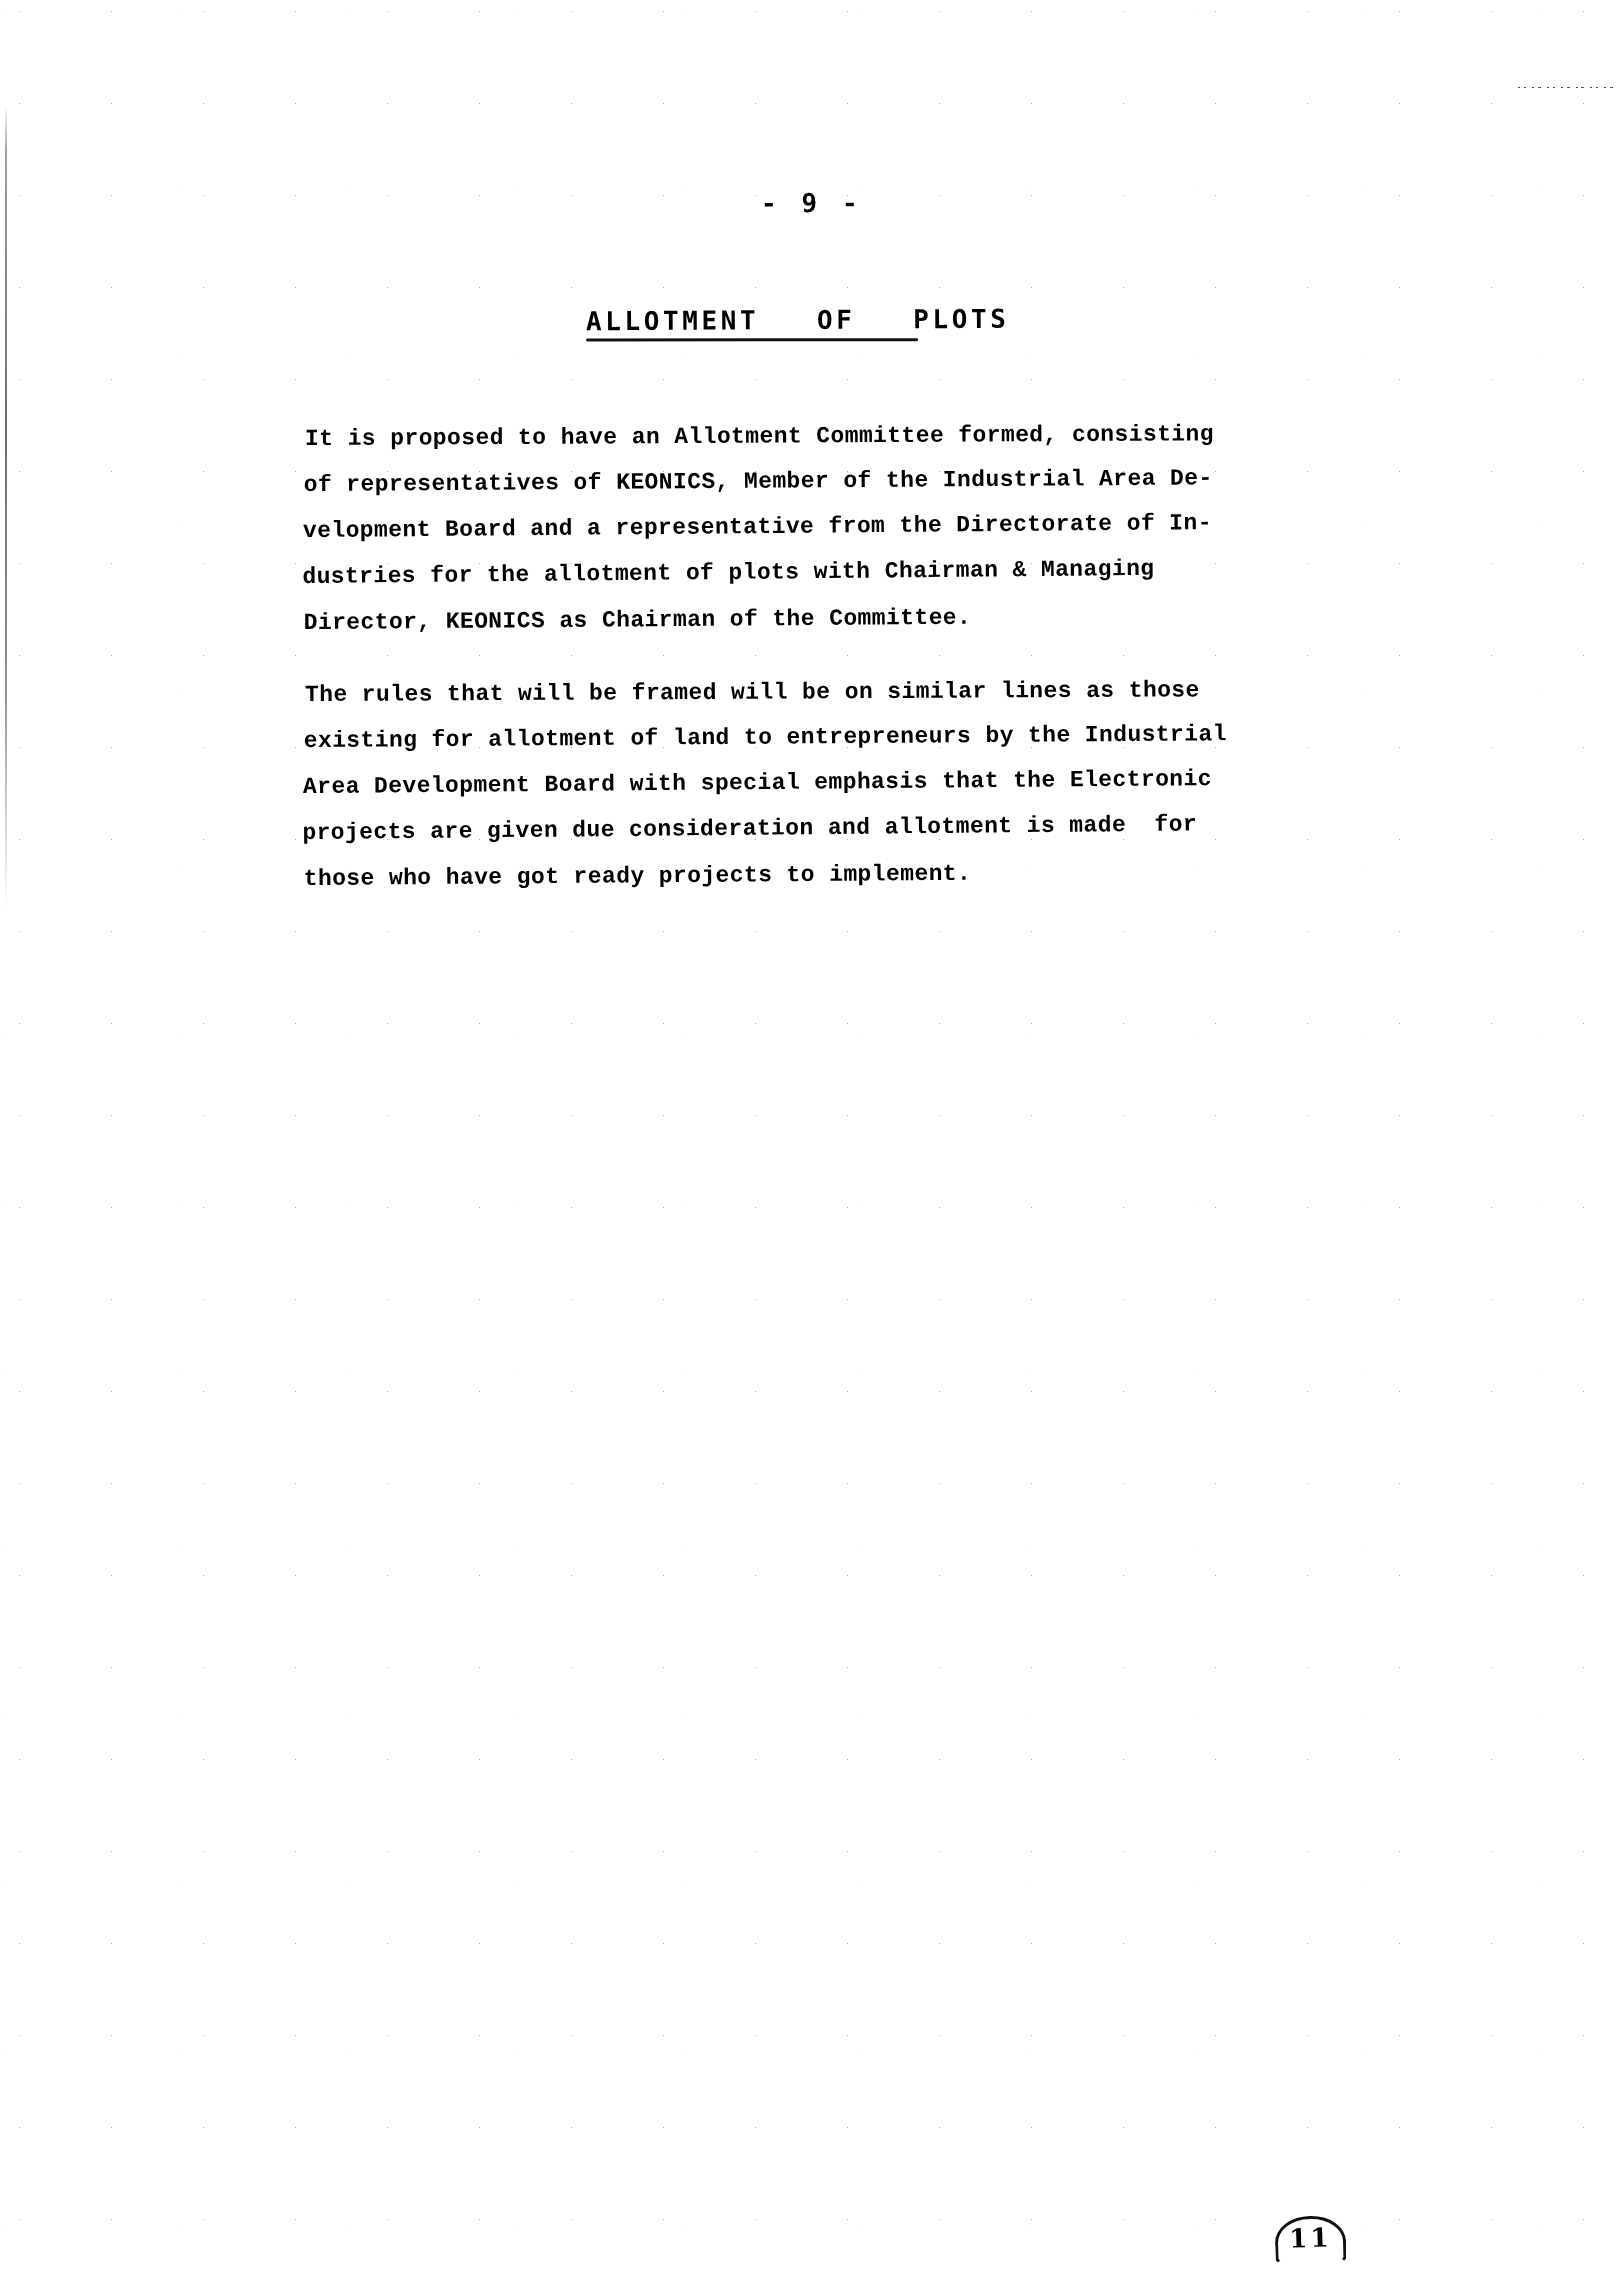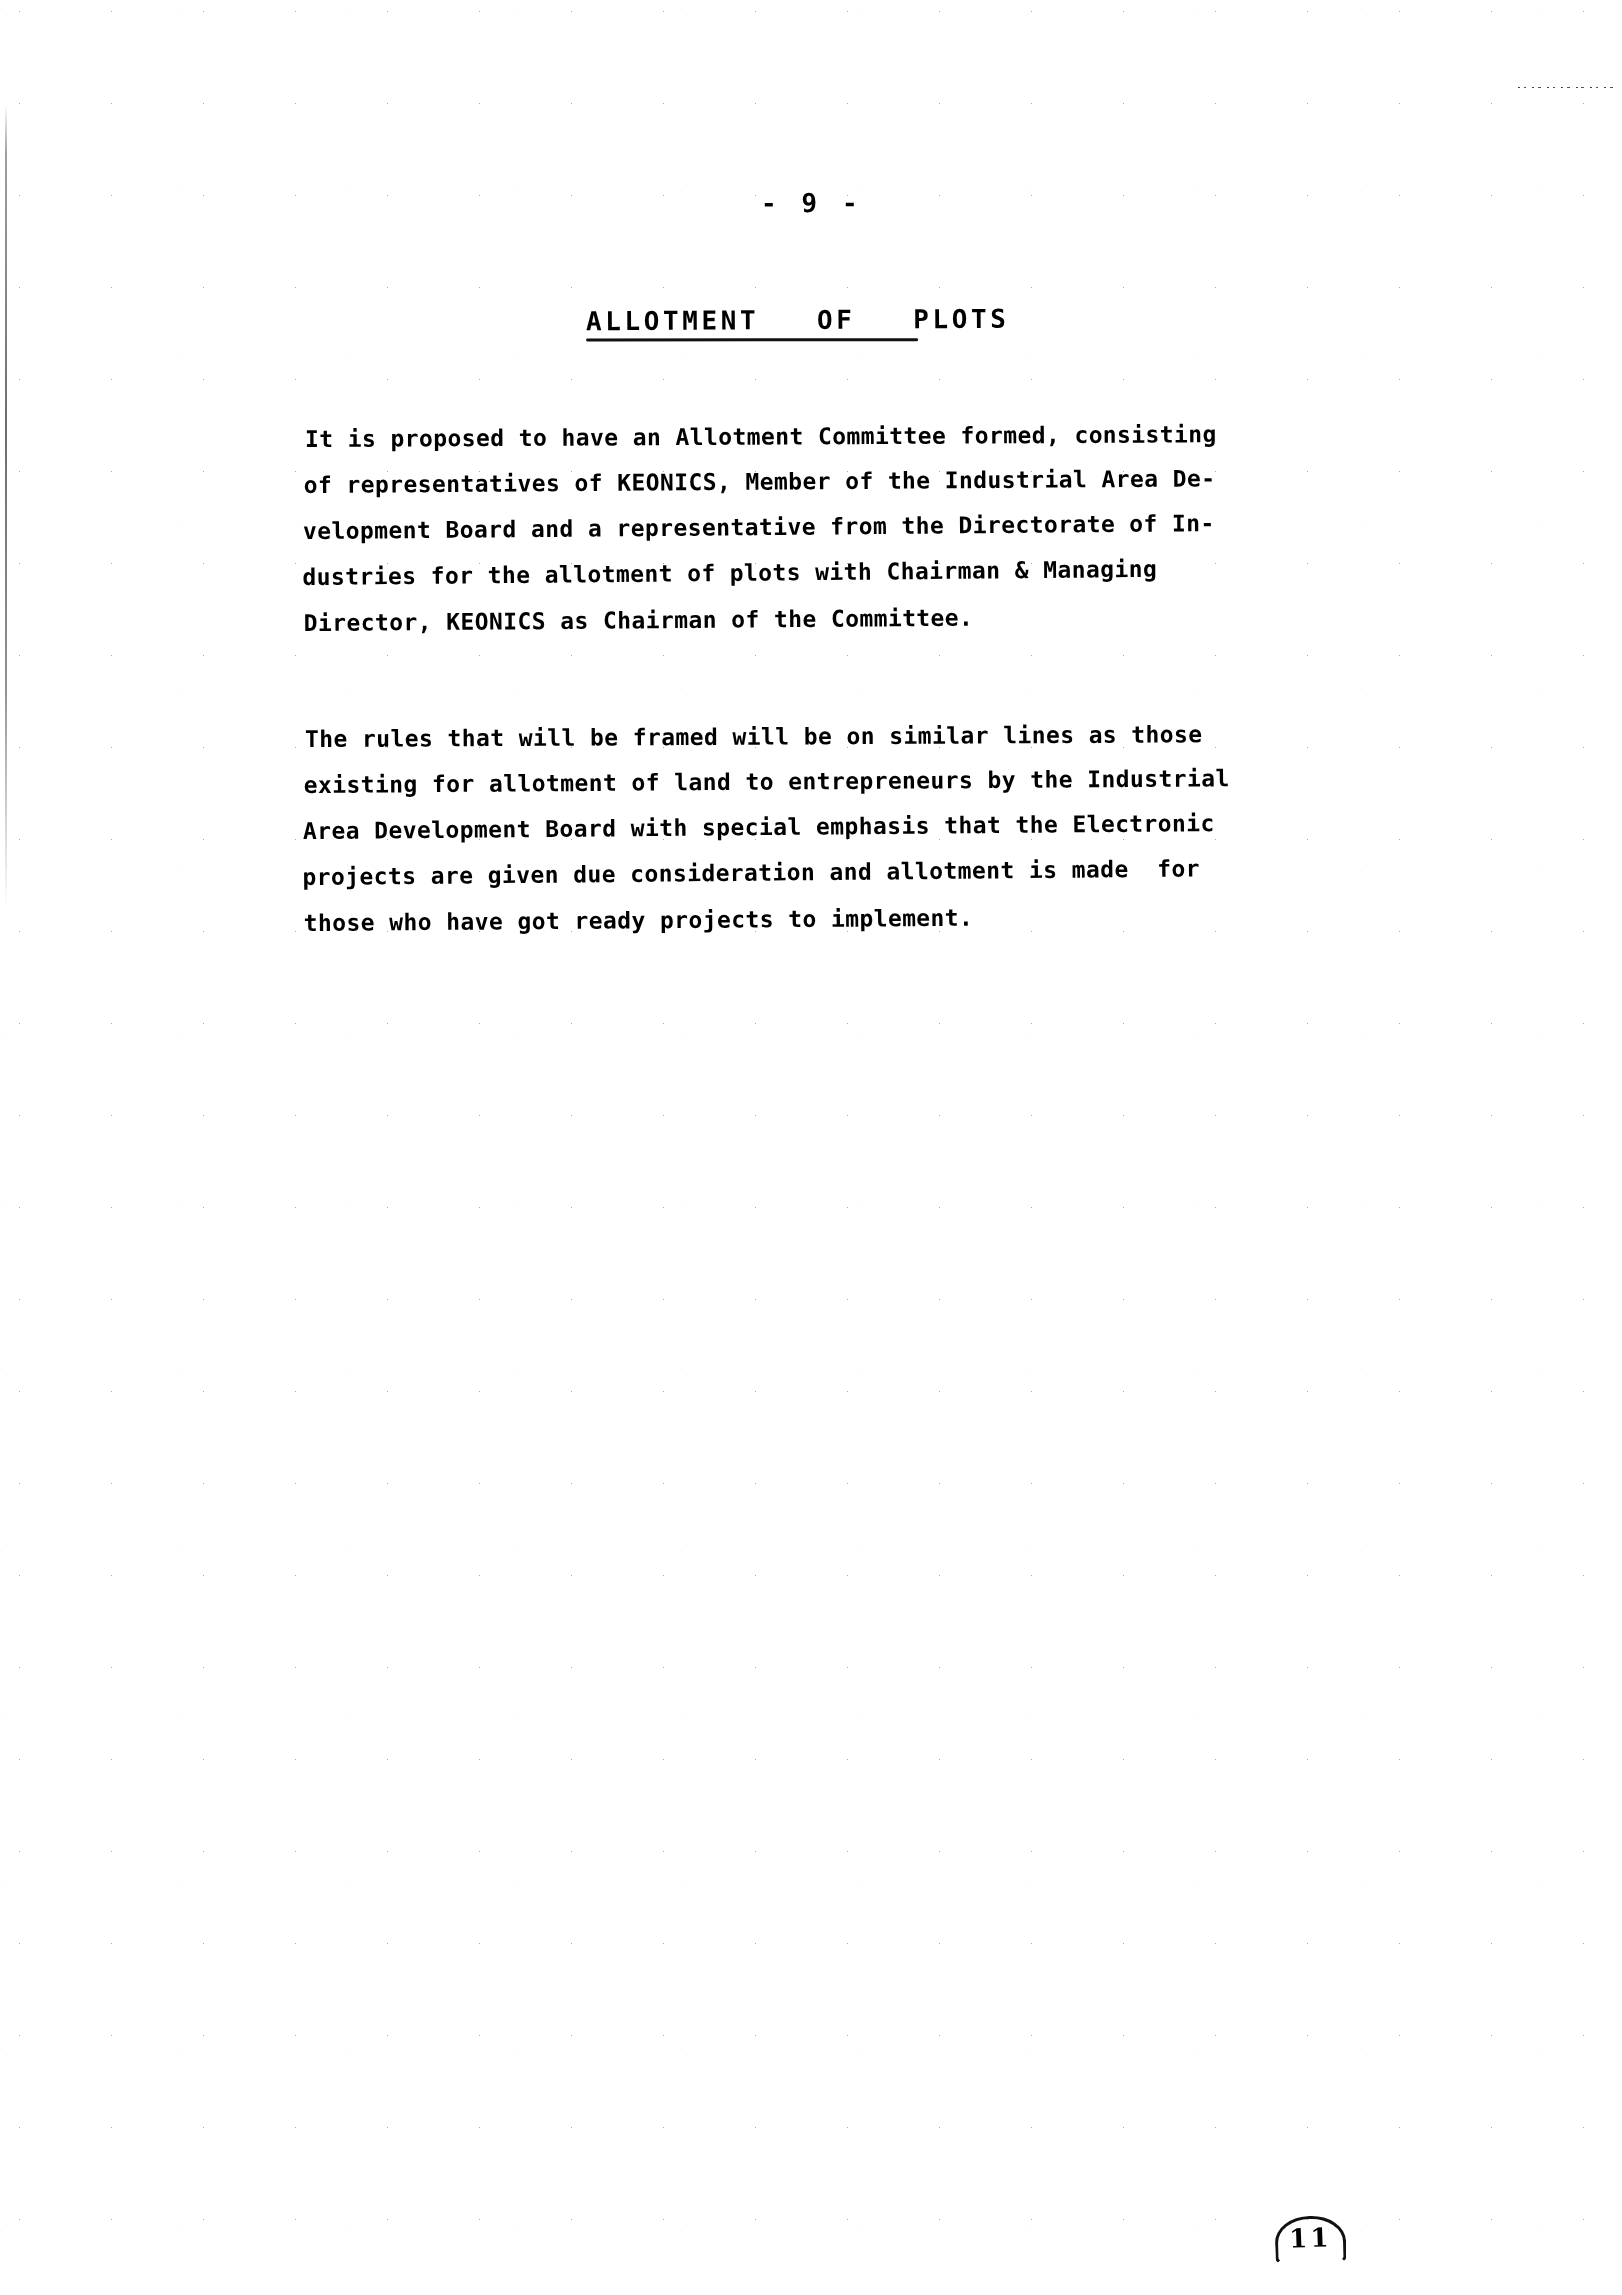--- a/index.html
+++ b/index.html
@@ -109,23 +109,24 @@
     height: 3.3px;
     background: #111;
     border-radius: 1.3px;
     transform: rotate(0.18deg) skewY(0.12deg);
   }
 
   .body-block {
     position: absolute;
     left: 305px;
     width: 1034px;
+    font-family: Liberation Mono, monospace;
   }
   .para-one { top: 416px; }
-  .para-two { top: 716px; }
+  .para-two { top: 672px; }
 
   .tline {
     font-size: 23px;
     line-height: 46px;
     letter-spacing: 0.4px;
     white-space: pre;
     font-weight: 600;
     transform-origin: left center;
   }
 

